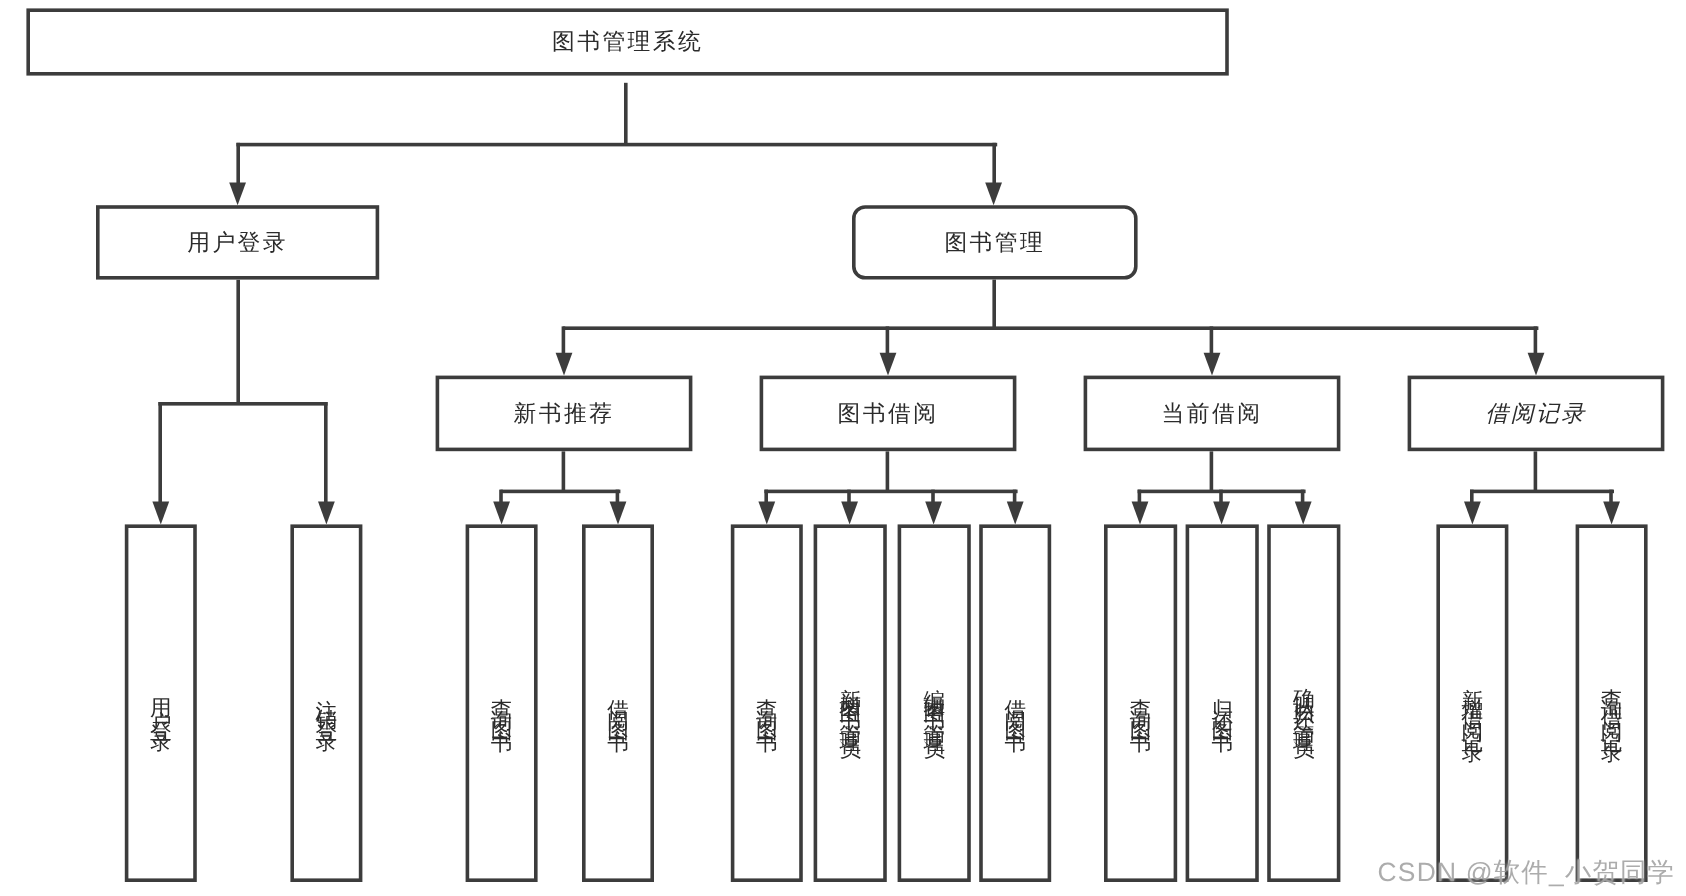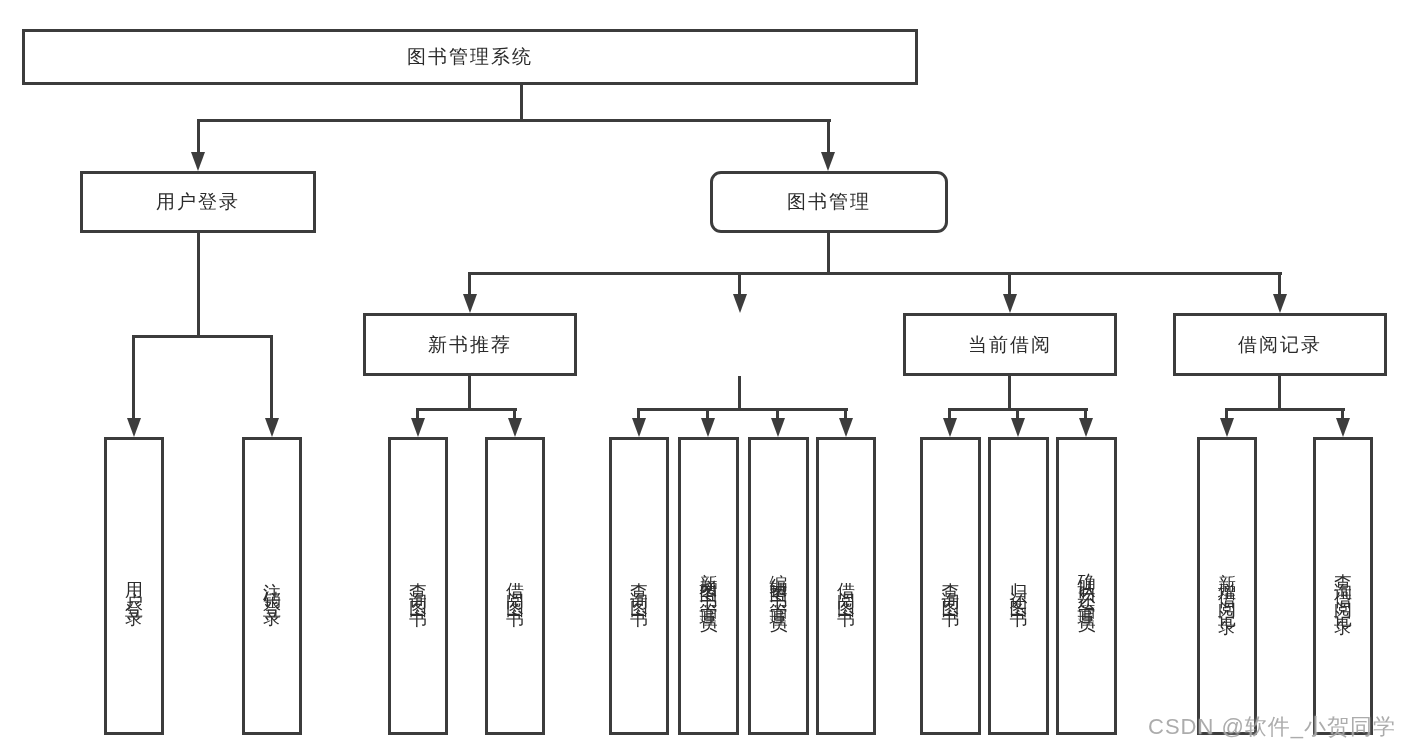--- a/index.html
+++ b/index.html
@@ -37,21 +37,21 @@
     font-size:22px;color:rgba(158,158,158,0.85);
     letter-spacing:1px;z-index:5;white-space:nowrap;
     text-shadow:0 0 2px rgba(255,255,255,0.9);
   }
 </style>
 </head>
 <body>
 
 <div id="stage">
 
-  <div class="hbox" style="left:22px;top:29px;width:896px;height:56px;">
+  <div class="hbox" style="left:22px;top:7px;width:1002px;height:56px;">
     <span>图书管理系统</span>
   </div>
 
   <div class="vline" style="left:520px;top:69px;height:51px;"></div>
   <div class="hline" style="left:197px;top:119px;width:634px;"></div>
   <div class="vline" style="left:197px;top:119px;height:34px;"></div>
   <div class="arrow" style="left:191px;top:152px;"></div>
   <div class="vline" style="left:827px;top:119px;height:34px;"></div>
   <div class="arrow" style="left:821px;top:152px;"></div>
 
@@ -76,24 +76,27 @@
   <div class="vline" style="left:738px;top:272px;height:28px;"></div>
   <div class="arrow" style="left:733px;top:294px;"></div>
   <div class="vline" style="left:1008px;top:272px;height:28px;"></div>
   <div class="arrow" style="left:1003px;top:294px;"></div>
   <div class="vline" style="left:1278px;top:272px;height:28px;"></div>
   <div class="arrow" style="left:1273px;top:294px;"></div>
 
   <div class="hbox" style="left:363px;top:313px;width:214px;height:63px;">
     <span>新书推荐</span>
   </div>
+  <div class="hbox" style="left:633px;top:313px;width:214px;height:63px;">
+    <span>图书借阅</span>
+  </div>
   <div class="hbox" style="left:903px;top:313px;width:214px;height:63px;align-items:center;">
     <span>当前借阅</span>
   </div>
-  <div class="hbox" style="left:1173px;top:313px;width:214px;height:63px;">
+  <div class="hbox" style="left:1173px;top:313px;width:214px;height:63px;font-style:italic;">
     <span>借阅记录</span>
   </div>
 
   <div class="vline" style="left:468px;top:376px;height:34px;"></div>
   <div class="hline" style="left:417px;top:408px;width:100px;"></div>
   <div class="vline" style="left:416px;top:408px;height:12px;"></div>
   <div class="arrow" style="left:411px;top:418px;"></div>
   <div class="vline" style="left:513px;top:408px;height:12px;"></div>
   <div class="arrow" style="left:508px;top:418px;"></div>
 

